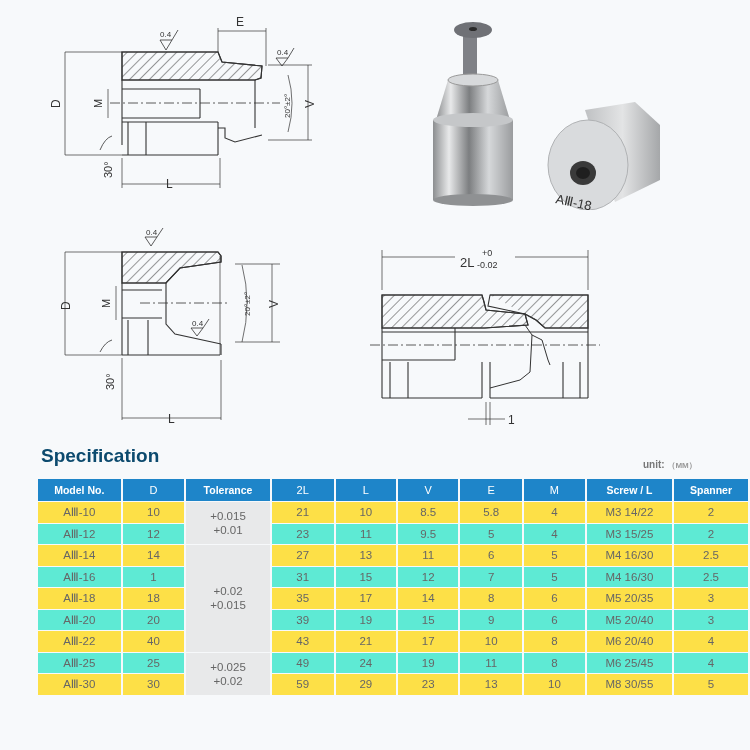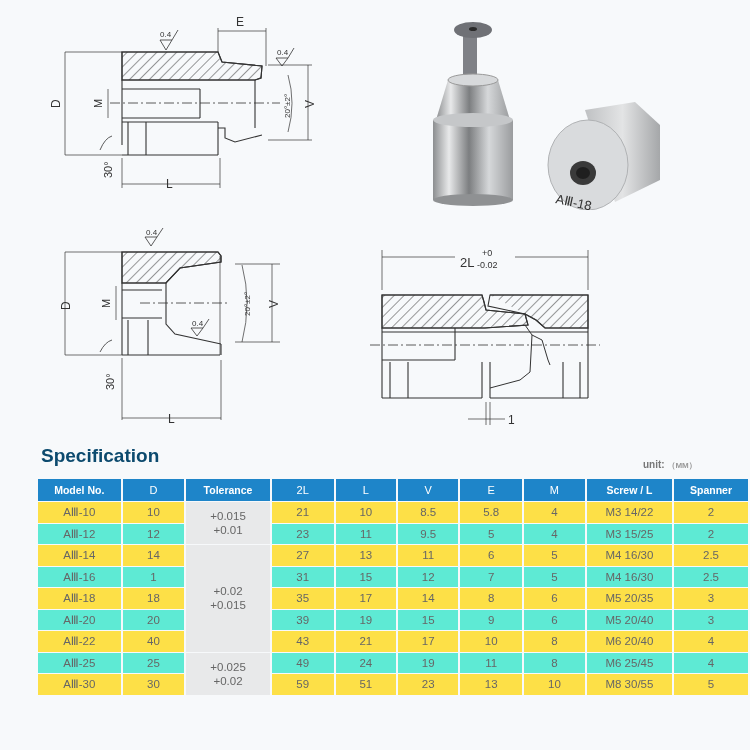--- a/index.html
+++ b/index.html
@@ -315,21 +315,21 @@
       <td>19</td>
       <td>11</td>
       <td>8</td>
       <td>M6 25/45</td>
       <td>4</td>
     </tr>
     <tr class="odd">
       <td>AⅢ-30</td>
       <td>30</td>
       <td>59</td>
-      <td>51</td>
+      <td>29</td>
       <td>23</td>
       <td>13</td>
       <td>10</td>
       <td>M8 30/55</td>
       <td>5</td>
     </tr>
   </tbody>
 </table>
 
 </body></html>

